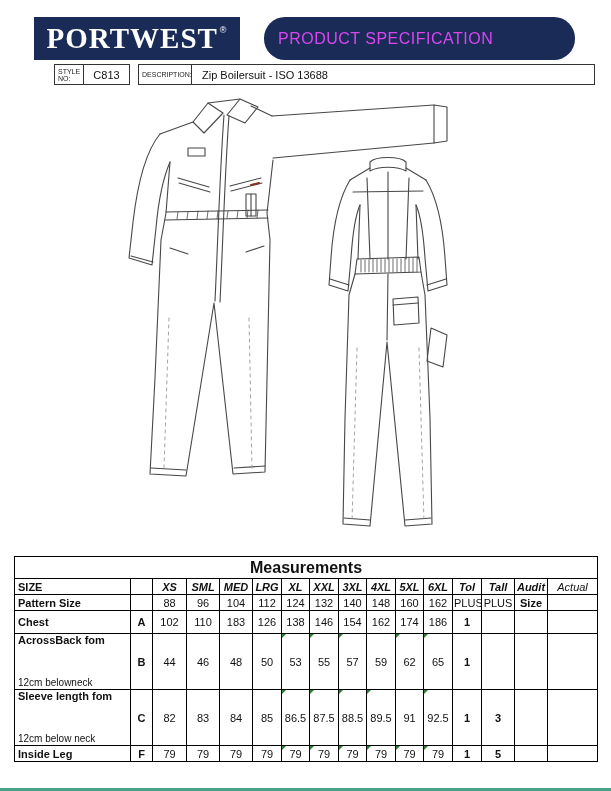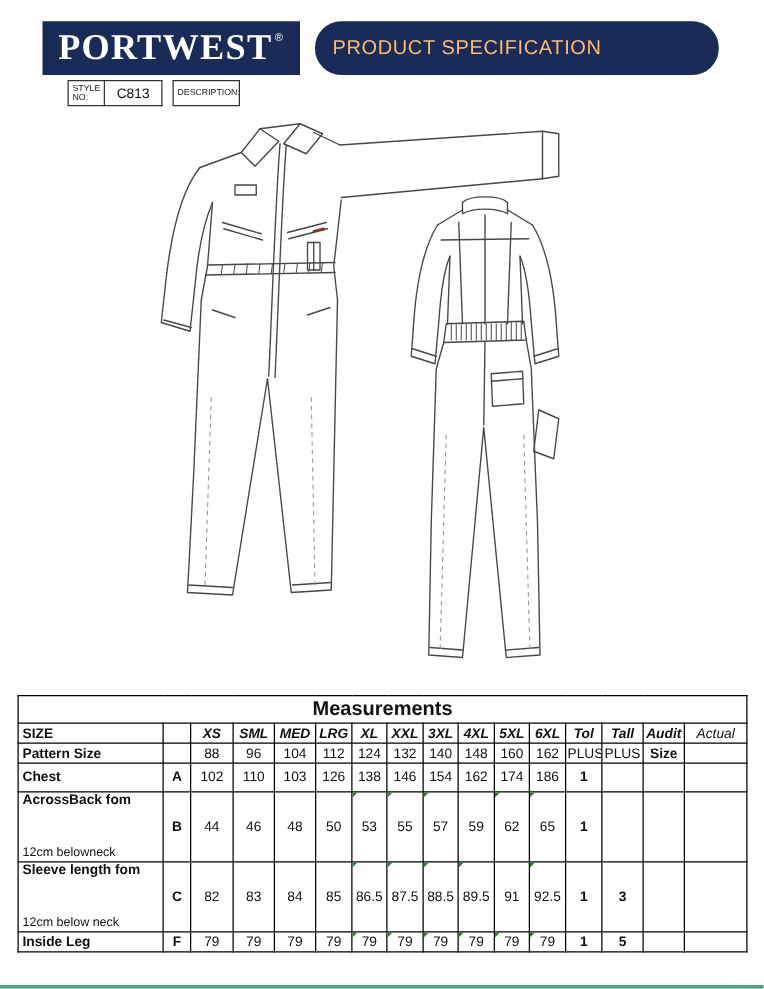--- a/index.html
+++ b/index.html
@@ -1,29 +1,29 @@
 <!DOCTYPE html>
 <html><head>
 <meta charset="utf-8">
 <style>
   html,body{margin:0;padding:0;}
   body{
     width:611px;height:791px;position:relative;background:#ffffff;
     font-family:"Liberation Sans",sans-serif;color:#111;overflow:hidden;
   }
   
-  .brandbar{position:absolute;left:34px;top:17px;width:541px;height:58px;display:flex;gap:12px;}
+  .brandbar{position:absolute;left:34px;top:17px;width:541px;height:58px;display:flex;gap:24px;}
   .logo-box{
     width:206px;height:43px;background:#1b2b57;color:#fff;
     display:flex;align-items:center;justify-content:center;
     font-family:"Liberation Serif",serif;font-weight:bold;font-size:29px;letter-spacing:1px;
   }
   .reg{font-size:9px;align-self:flex-start;margin-top:8px;margin-left:2px;font-family:"Liberation Sans",sans-serif;font-weight:normal;}
   .spec-box{
-    flex:1;height:43px;background:#1b2b57;color:#fdba74;
+    flex:1;height:43px;background:#1b2b57;color:#d946ef;
     display:flex;align-items:center;padding-left:14px;box-sizing:border-box;
     font-size:16px;letter-spacing:.5px;border-radius:21px;
   }
   
   .stylebar{position:absolute;left:34px;top:64px;width:541px;height:33px;display:flex;font-size:11px;padding-left:20px;}
   .sb{border:1px solid #333;box-sizing:border-box;height:21px;background:#fff;}
   .sb-stylelabel{width:30px;display:flex;flex-direction:column;justify-content:center;padding-left:3px;font-size:7px;line-height:7px;color:#222;}
   .sb-styleval{width:46px;border-left:none;display:flex;align-items:center;justify-content:center;font-size:11px;}
   .sb-gap{width:8px;}
   .sb-desclabel{width:54px;display:flex;align-items:center;padding-left:3px;font-size:7px;color:#222;}
@@ -68,20 +68,21 @@
 </div>
 
 <div class="stylebar">
   <div class="sb sb-stylelabel">
     <span>STYLE</span>
     <span>NO:</span>
   </div>
   <div class="sb sb-styleval">C813</div>
   <div class="sb-gap"></div>
   <div class="sb sb-desclabel">DESCRIPTION:</div>
+  <div class="sb sb-descval">Zip Boilersuit - ISO 13688</div>
 </div>
 
 <svg class="drawing" viewBox="0 0 575 465" fill="none" stroke="#474747" stroke-width="1.1" stroke-linecap="round" stroke-linejoin="round">
   <g>
 
     <path d="M152,74 L148,125 L143,152 L137,290 L132,386 L168,388 L196,215 L215,386 L247,384 L252,152 L249,125 L255,72"></path>
 
     <path d="M175,34 L142,46"></path>
     <path d="M233,18 L254,28"></path>
 
@@ -201,21 +202,21 @@
         <td class="bold">Size</td>
         <td></td>
       </tr>
       <tr class="chest-row">
         <td class="lbl">
           <div>Chest</div>
         </td>
         <td class="letter">A</td>
         <td>102</td>
         <td>110</td>
-        <td>103</td>
+        <td>183</td>
         <td>126</td>
         <td>138</td>
         <td>146</td>
         <td>154</td>
         <td>162</td>
         <td>174</td>
         <td>186</td>
         <td class="bold">1</td>
         <td class="bold"></td>
         <td></td>

